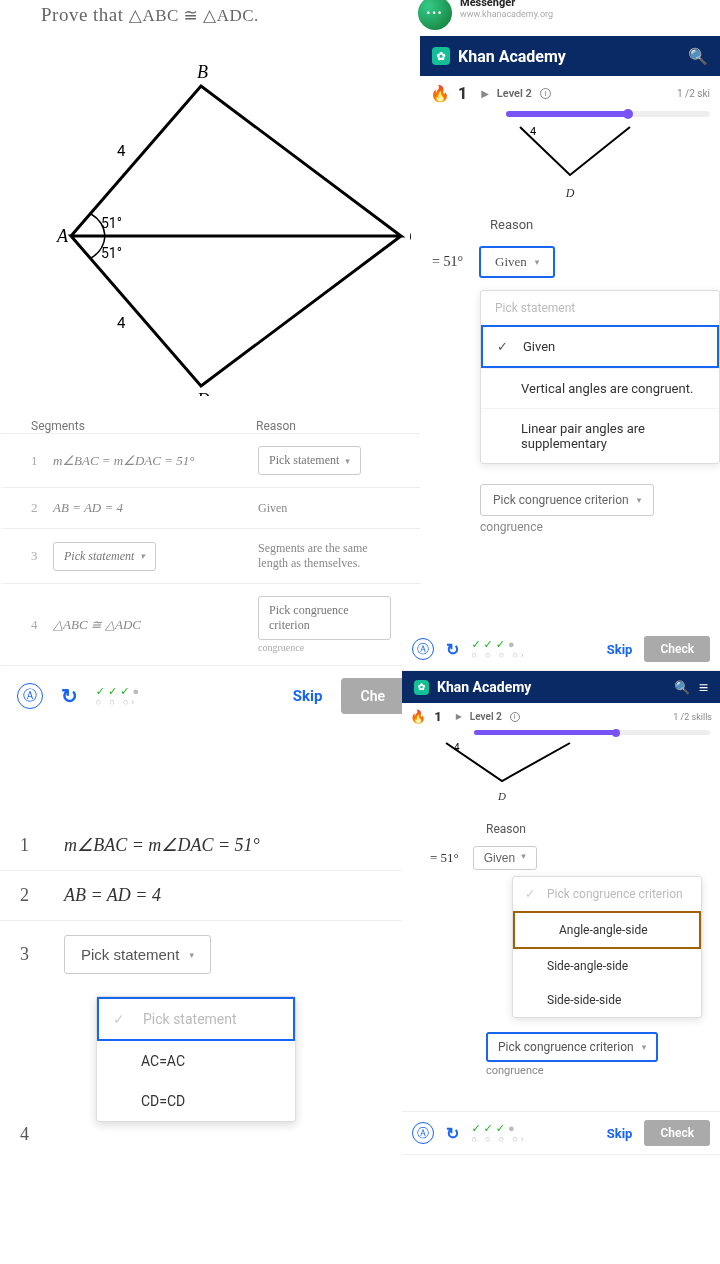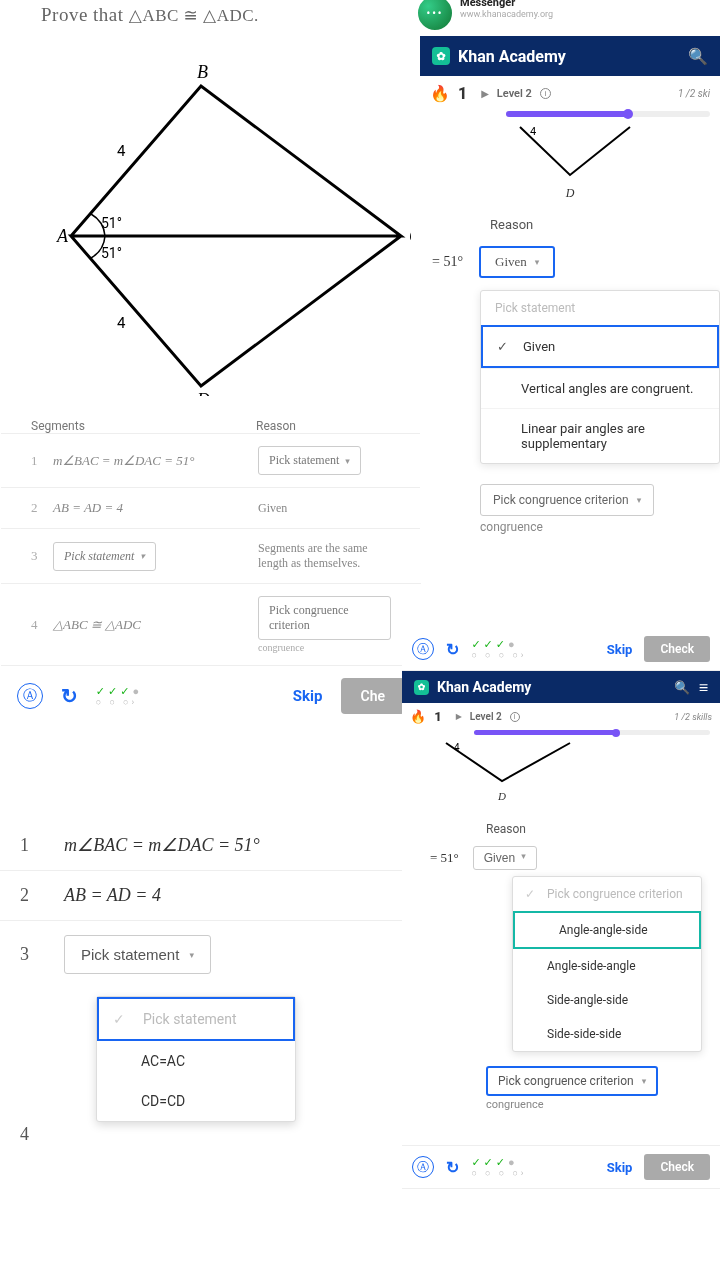--- a/index.html
+++ b/index.html
@@ -40,21 +40,21 @@
   .msgr .lbls .u { color:#aaa; font-size:9px;}
   .kahdr { background:#0a2a66; color:#fff; height:40px; display:flex; align-items:center; padding:0 12px; gap:8px; font-weight:700; font-size:16px;}
   .kahdr .leaf { width:18px; height:18px; border-radius:4px; background:#14bf96; display:flex; align-items:center; justify-content:center; font-size:11px;}
   .kahdr .srch { margin-left:auto; font-size:16px;}
   .lvlrow { display:flex; align-items:center; gap:8px; padding:8px 10px; font-size:13px;}
   .flame { color:#ff6a00; font-size:16px;}
   .lvlrow .one { font-weight:800; font-size:16px;}
   .lvlrow .play { color:#888; font-size:10px; margin-left:6px;}
   .lvlrow .lvl { font-size:11px; color:#666; font-weight:600;}
   .lvlrow .info { display:inline-block; width:11px; height:11px; border:1px solid #888; border-radius:50%; font-size:8px; text-align:center; line-height:10px; color:#888;}
-  .lvlrow .frac { margin-left:auto; font-size:10px; color:#888;font-style:italic;}
+  .lvlrow .frac { margin-left:auto; font-size:10px; color:#888;}
   .prog { height:6px; background:#eee; border-radius:3px; margin:0 10px 0 86px; position:relative;}
   .prog .fill { position:absolute; left:0; top:0; height:100%; width:60%; background:#7854f6; border-radius:3px;}
   .prog .dot { position:absolute; left:60%; top:50%; width:10px; height:10px; background:#7854f6; border-radius:50%; transform:translate(-50%,-50%);}
 
   
   .p2 { left:420px; top:0; width:300px; background:#fff;}
   .p2 .mini-d { font-family:"Times New Roman",serif; font-style:italic; font-size:12px; text-align:center; margin-top:2px;}
   .p2 .reason { font-size:13px; color:#555; margin:16px 0 14px 70px;}
   .eqline { display:flex; align-items:center; gap:16px; padding:0 0 0 12px; font-family:"Times New Roman",serif; font-size:14px;}
   .given-sel { border:2px solid #1865f2; color:#555; padding:6px 14px; border-radius:3px; font-size:13px; display:inline-flex; gap:8px; align-items:center;}
@@ -77,21 +77,21 @@
   .dd3 .opt { padding:12px 16px 12px 44px; font-size:14px; color:#333;}
 
   
   .p4 { left:402px; top:628px; width:318px; background:#fff;}
   .p4 .actbar { border-top:none; border-bottom:1px solid #eee; padding:8px 10px; gap:12px;}
   .p4 .kahdr { height:32px; font-size:14px;}
   .dd4 { margin:6px 0 0 110px; width:190px; border:1px solid #ddd; border-radius:3px; box-shadow:0 2px 8px rgba(0,0,0,.12); background:#fff;}
   .dd4 .hdr { padding:10px 14px 10px 34px; color:#bbb; font-size:12px; position:relative;}
   .dd4 .hdr::before { content:"✓"; position:absolute; left:12px; color:#ccc;}
   .dd4 .opt { padding:10px 14px 10px 34px; font-size:12px; color:#333;}
-  .dd4 .opt.sel { border:2px solid #14b8a6;padding-left:44px;}
+  .dd4 .opt.sel { border:2px solid #a16207;padding-left:44px;}
   .pcc-sel { border:2px solid #1865f2; padding:6px 10px; border-radius:3px; font-size:12px; color:#555; display:inline-flex; gap:8px; align-items:center; margin:14px 0 2px 84px;}
 </style>
 </head>
 <body>
 
 <div class="abs p1">
   <div class="p1-title">
     <span>Prove that </span><span class="tri">△ABC ≅ △ADC.</span>
   </div>
   <svg class="p1-svg" width="380" height="360">
@@ -274,21 +274,20 @@
   <div style="display:flex;align-items:center;gap:14px;padding-left:28px;font-family:'Times New Roman';font-size:13px">
     <span>= 51°</span>
     <span style="border:1px solid #ccc;padding:4px 10px;border-radius:3px;font-size:12px;color:#666;font-family:Arial;display:inline-flex;gap:6px">
         <span>Given</span>
         <span class="chev">▾</span>
       </span>
   </div>
   <div class="dd4">
     <div class="hdr">Pick congruence criterion</div>
     <div class="opt sel">Angle-angle-side</div>
-    <div class="opt">Angle-side-angle</div>
     <div class="opt">Side-angle-side</div>
     <div class="opt">Side-side-side</div>
   </div>
   <div class="pcc-sel">
       <span>Pick congruence criterion</span>
       <span class="chev">▾</span>
     </div>
   <div style="font-size:11px;color:#888;margin-left:84px">congruence</div>
 
   <div class="actbar" style="margin-top:34px;border-top:1px solid #eee;padding:8px 10px;gap:12px">

